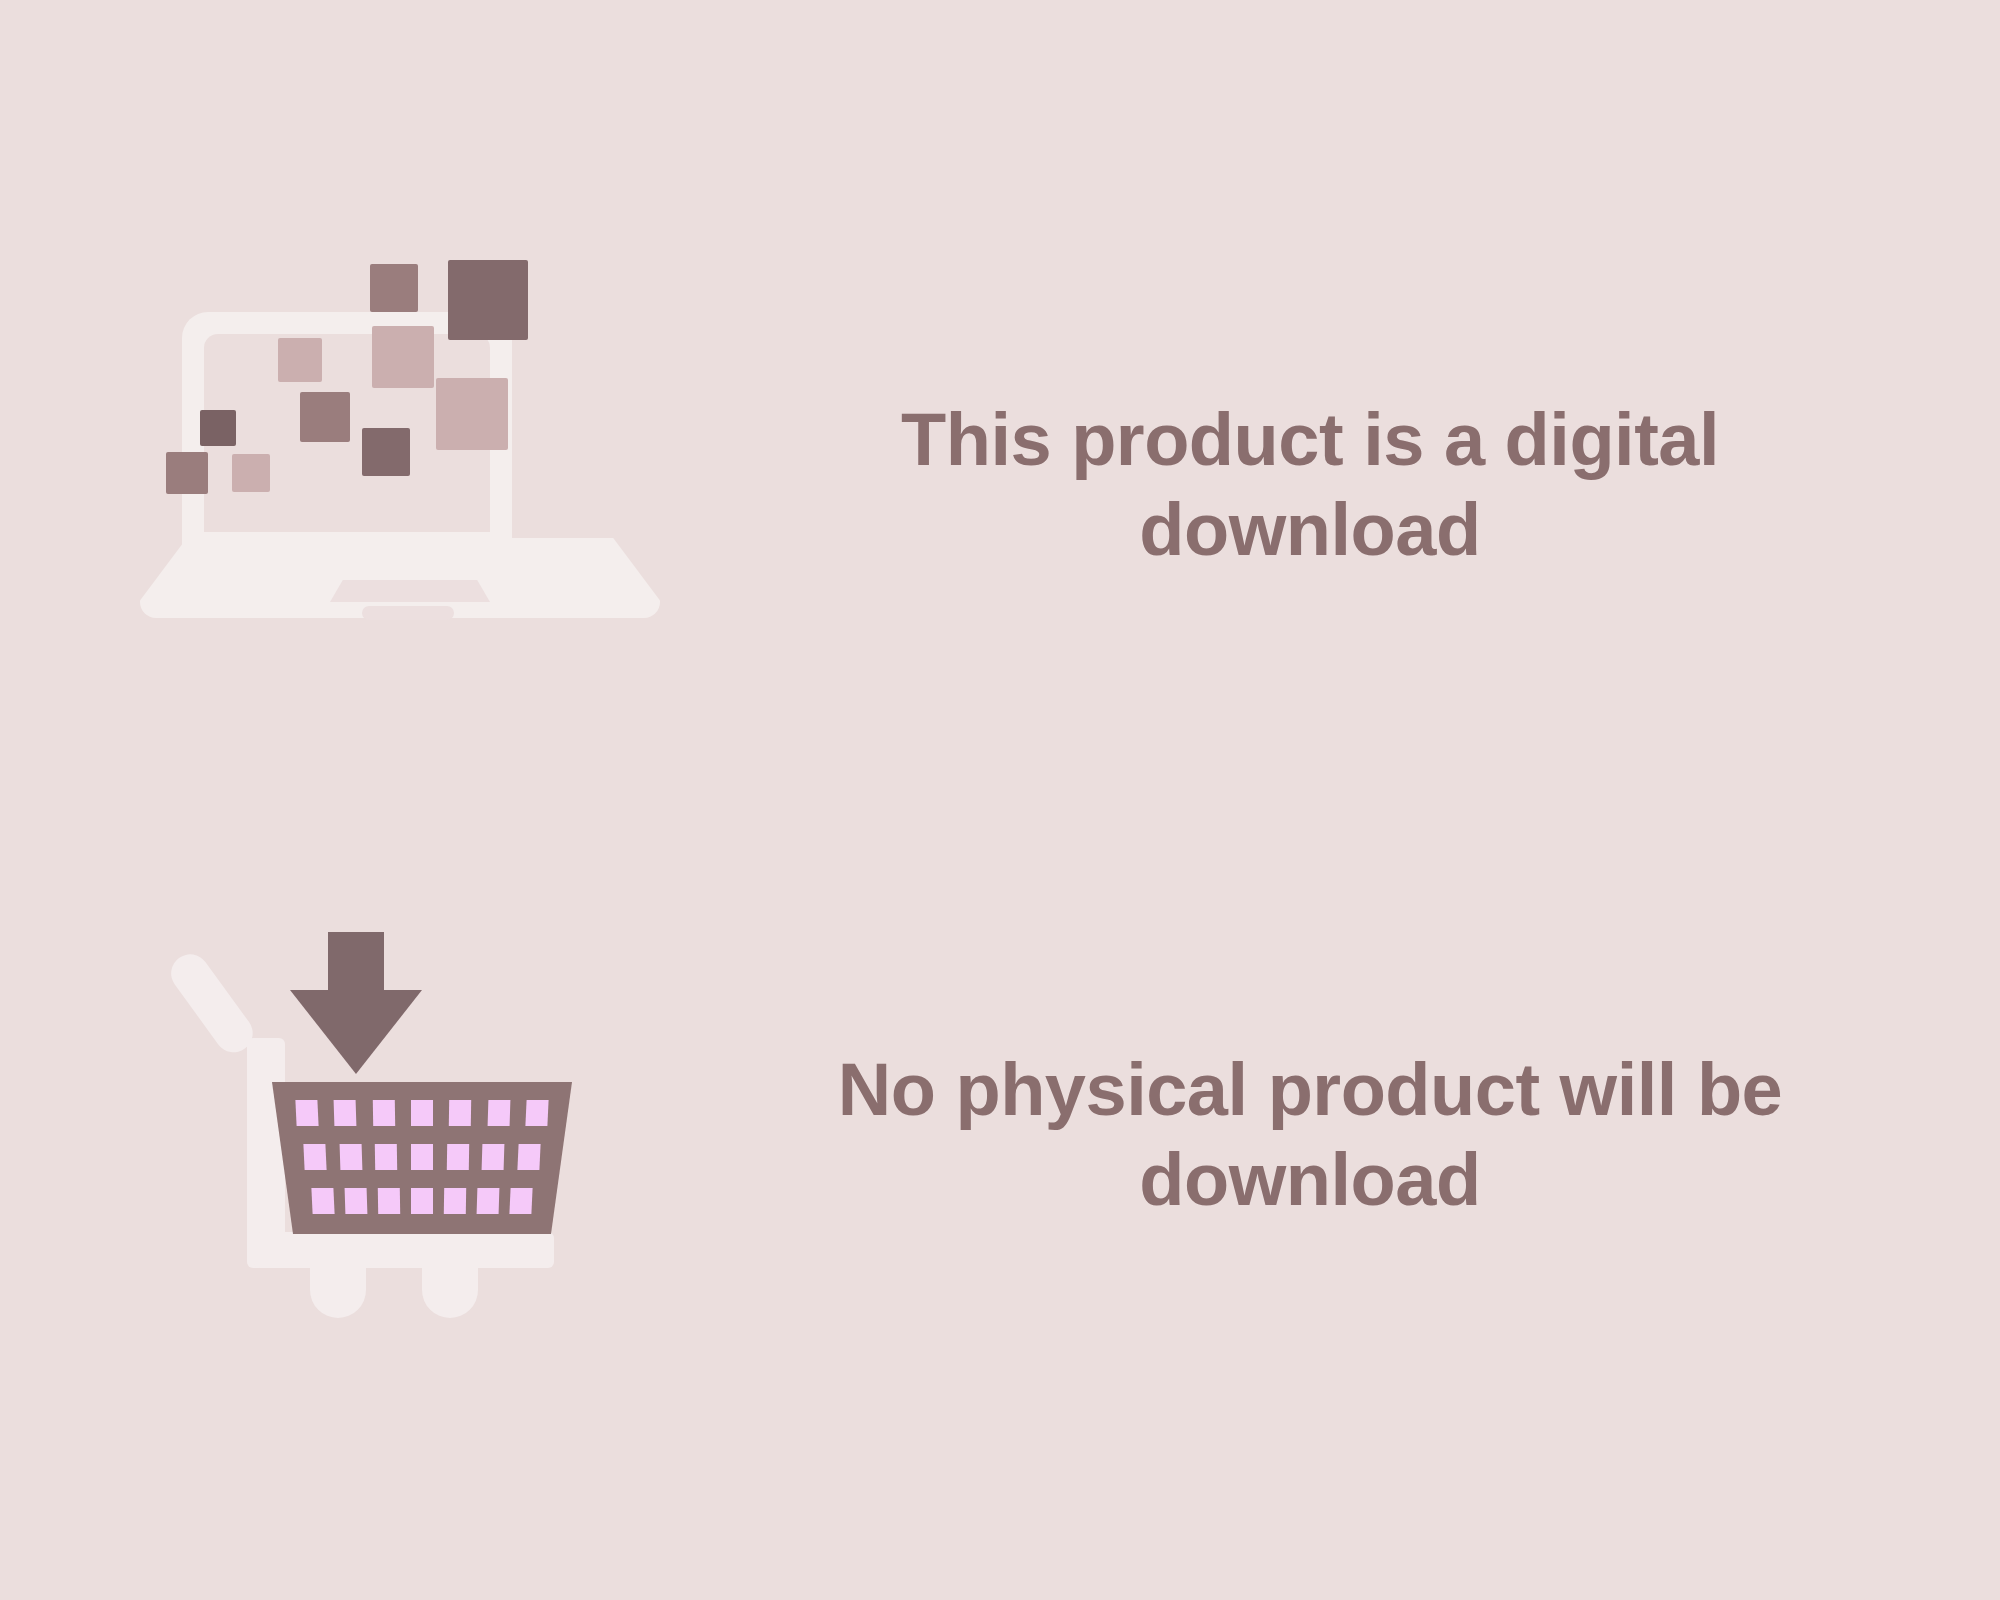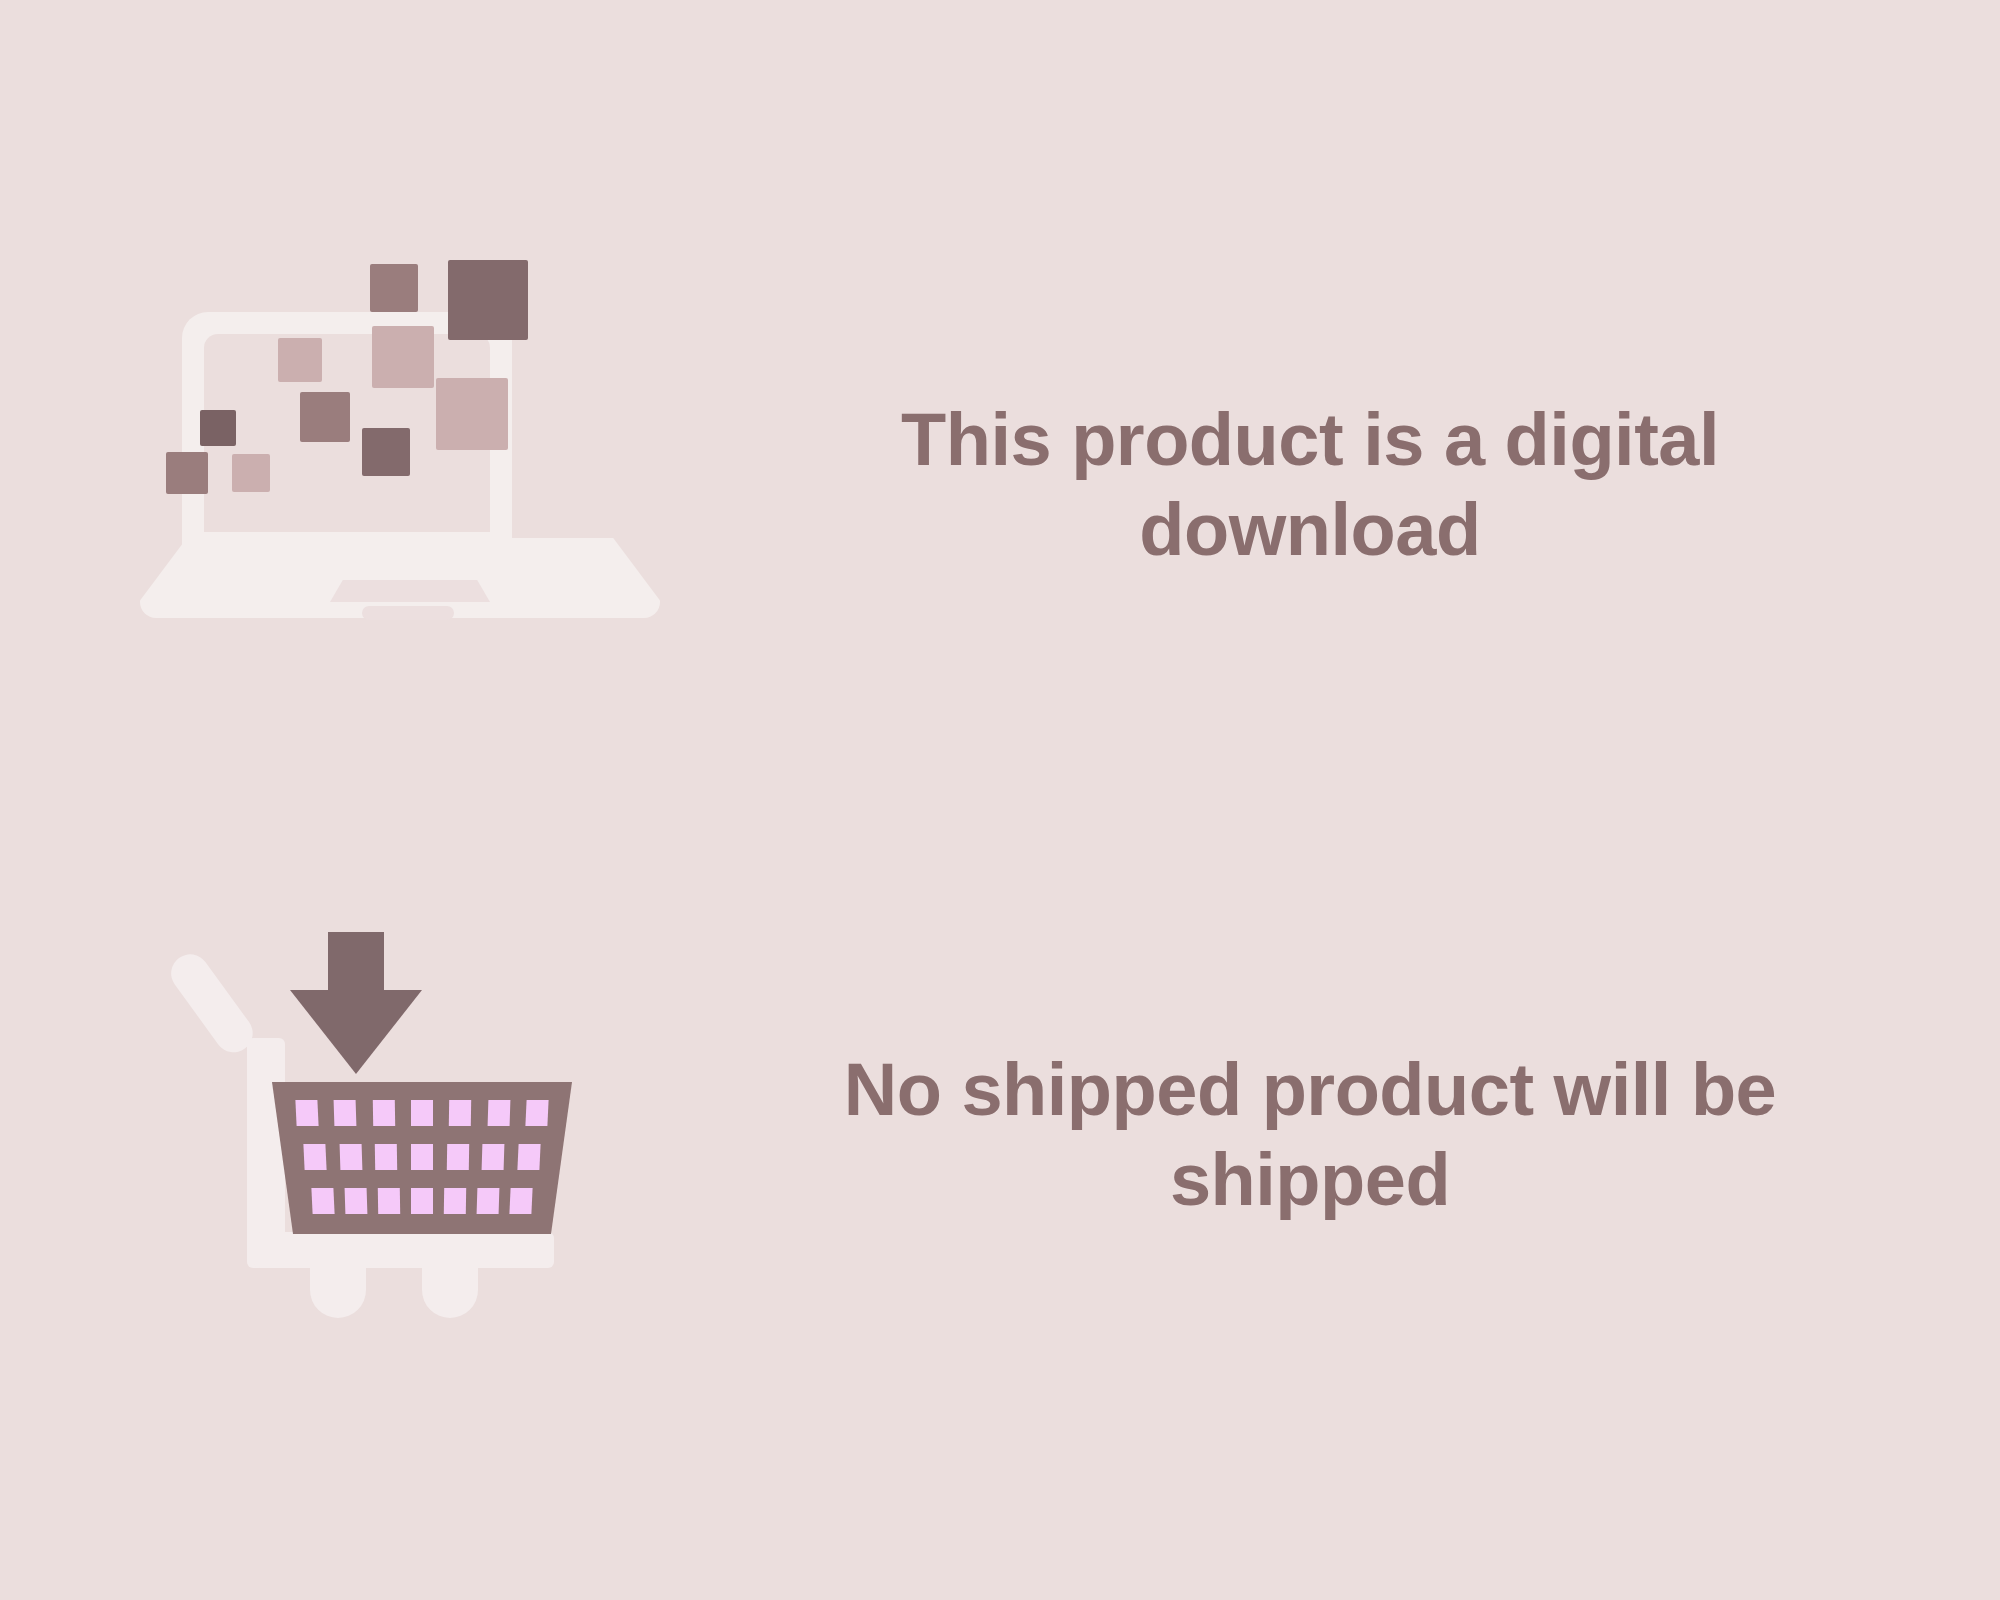--- a/index.html
+++ b/index.html
@@ -282,17 +282,17 @@
             <div class="cart-hole" style="width: 22px; height: 26px; background: rgb(245, 201, 249); left: 238.429px; top: 106px; transform: skewX(-2.7deg);"></div>
           </div>
 
         <div class="cart-wheel w1"></div>
         <div class="cart-wheel w2"></div>
       </div>
 
     </div>
 
     <div class="text-cell">
-      <p class="feature-text">No shipped product will be shipped</p>
+      <p class="feature-text">No physical product will be download</p>
     </div>
   </div>
 
 </div>
 
 </body></html>

